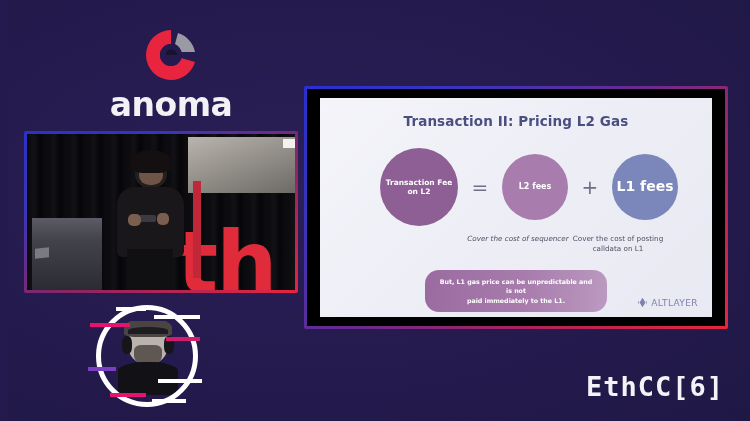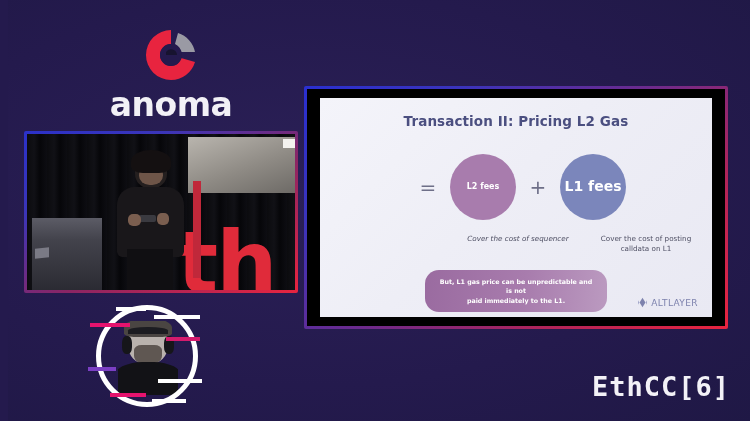--- a/index.html
+++ b/index.html
@@ -306,21 +306,21 @@
 
   .caption {
     position: absolute;
     font-family: "DejaVu Sans", sans-serif;
     font-size: 7.2px;
     color: #4e4f63;
     text-align: center;
     line-height: 1.45;
   }
   #caption-l2 { left: 138px; top: 136px; width: 120px; font-style: italic; }
-  #caption-l1 { left: 266px; top: 136px; width: 120px; }
+  #caption-l1 { left: 238px; top: 136px; width: 120px; }
 
   #callout {
     position: absolute;
     left: 50%;
     transform: translateX(-50%);
     top: 172px;
     width: 182px;
     padding: 7px 14px;
     background: linear-gradient(95deg, #9a6ba0 0%, #a87cad 55%, #bb9ac0 100%);
     border-radius: 14px;
@@ -345,21 +345,21 @@
     font-family: "DejaVu Sans", sans-serif;
     font-weight: 400;
     font-size: 9px;
     letter-spacing: 0.4px;
     color: #7d82ad;
   }
 
   
   #ethcc-mark {
     position: absolute;
-    right: 28px;
+    right: 34px;
     bottom: 21px;
     font-family: "DejaVu Sans Mono", monospace;
     font-weight: 700;
     font-size: 27px;
     letter-spacing: 1px;
     color: #f3f2f7;
     line-height: 1;
   }
 </style>
 </head>
@@ -425,20 +425,26 @@
     <div class="glitch-bar g8"></div>
   </div>
 
   <div id="slide-frame">
     <div id="slide-letterbox">
       <div id="slide">
 
         <div id="slide-title">Transaction II: Pricing L2 Gas</div>
 
         <div id="formula-row">
+          <div class="circle" id="circle-txfee">
+            <span>
+              <span>Transaction Fee</span><br>
+              <span>on L2</span>
+            </span>
+          </div>
 
           <div class="op">=</div>
 
           <div class="circle" id="circle-l2">
             <span>L2 fees</span>
           </div>
 
           <div class="op">+</div>
 
           <div class="circle" id="circle-l1">

